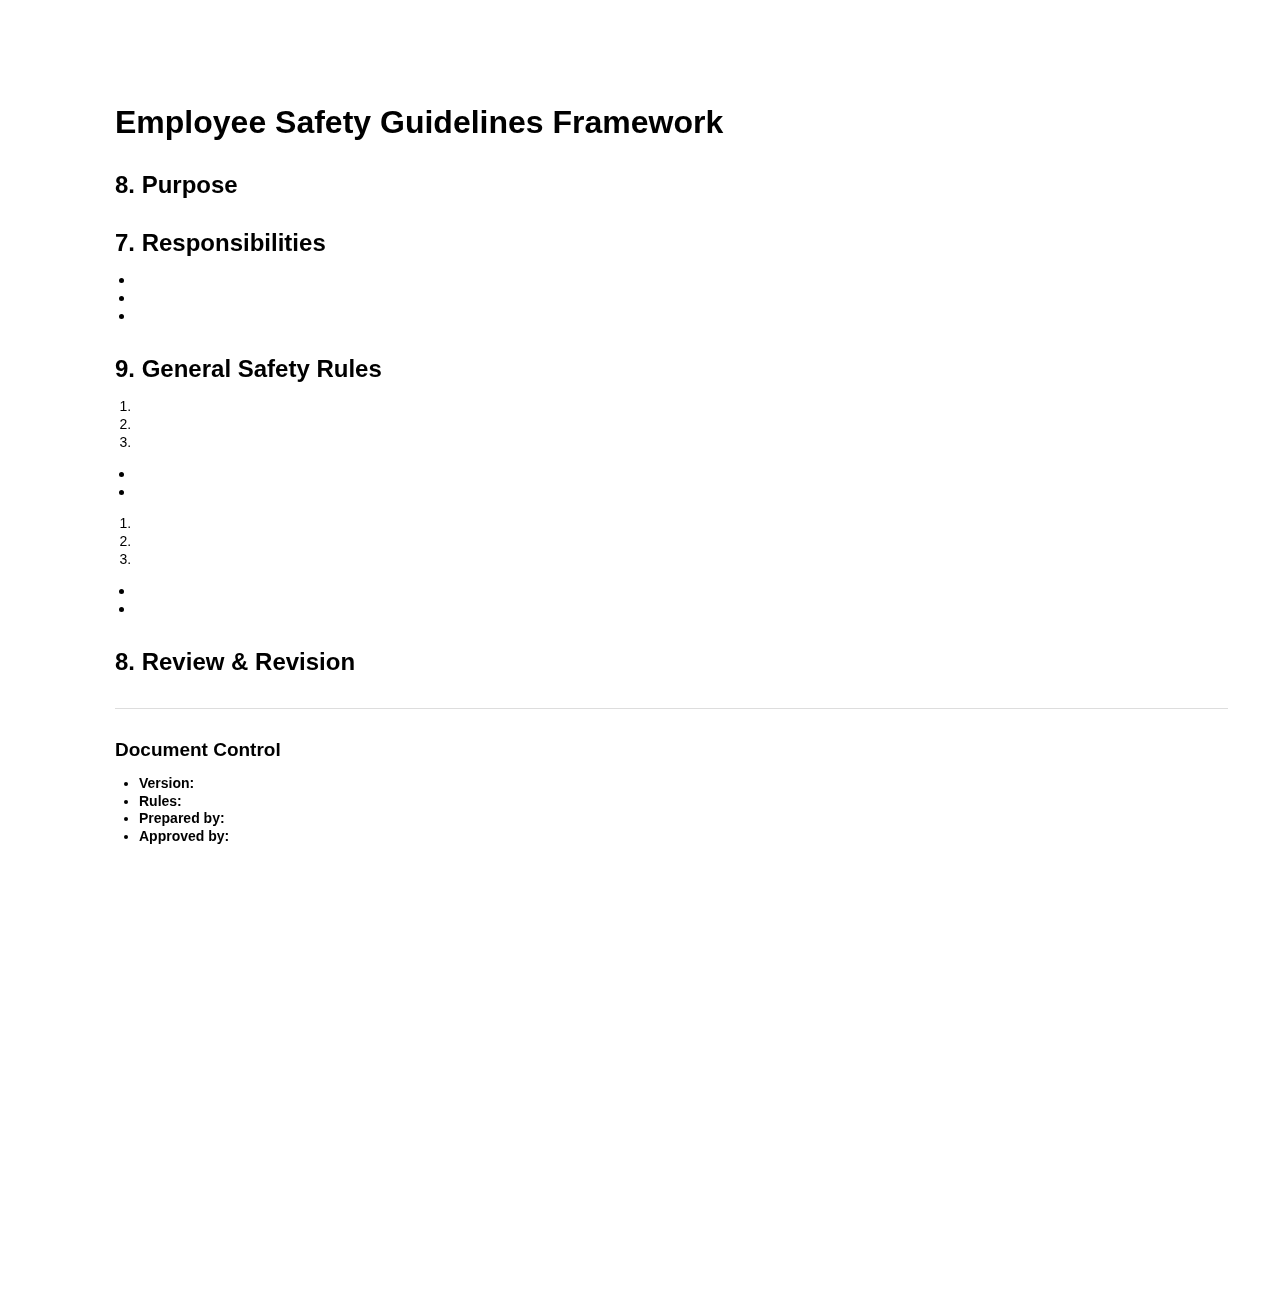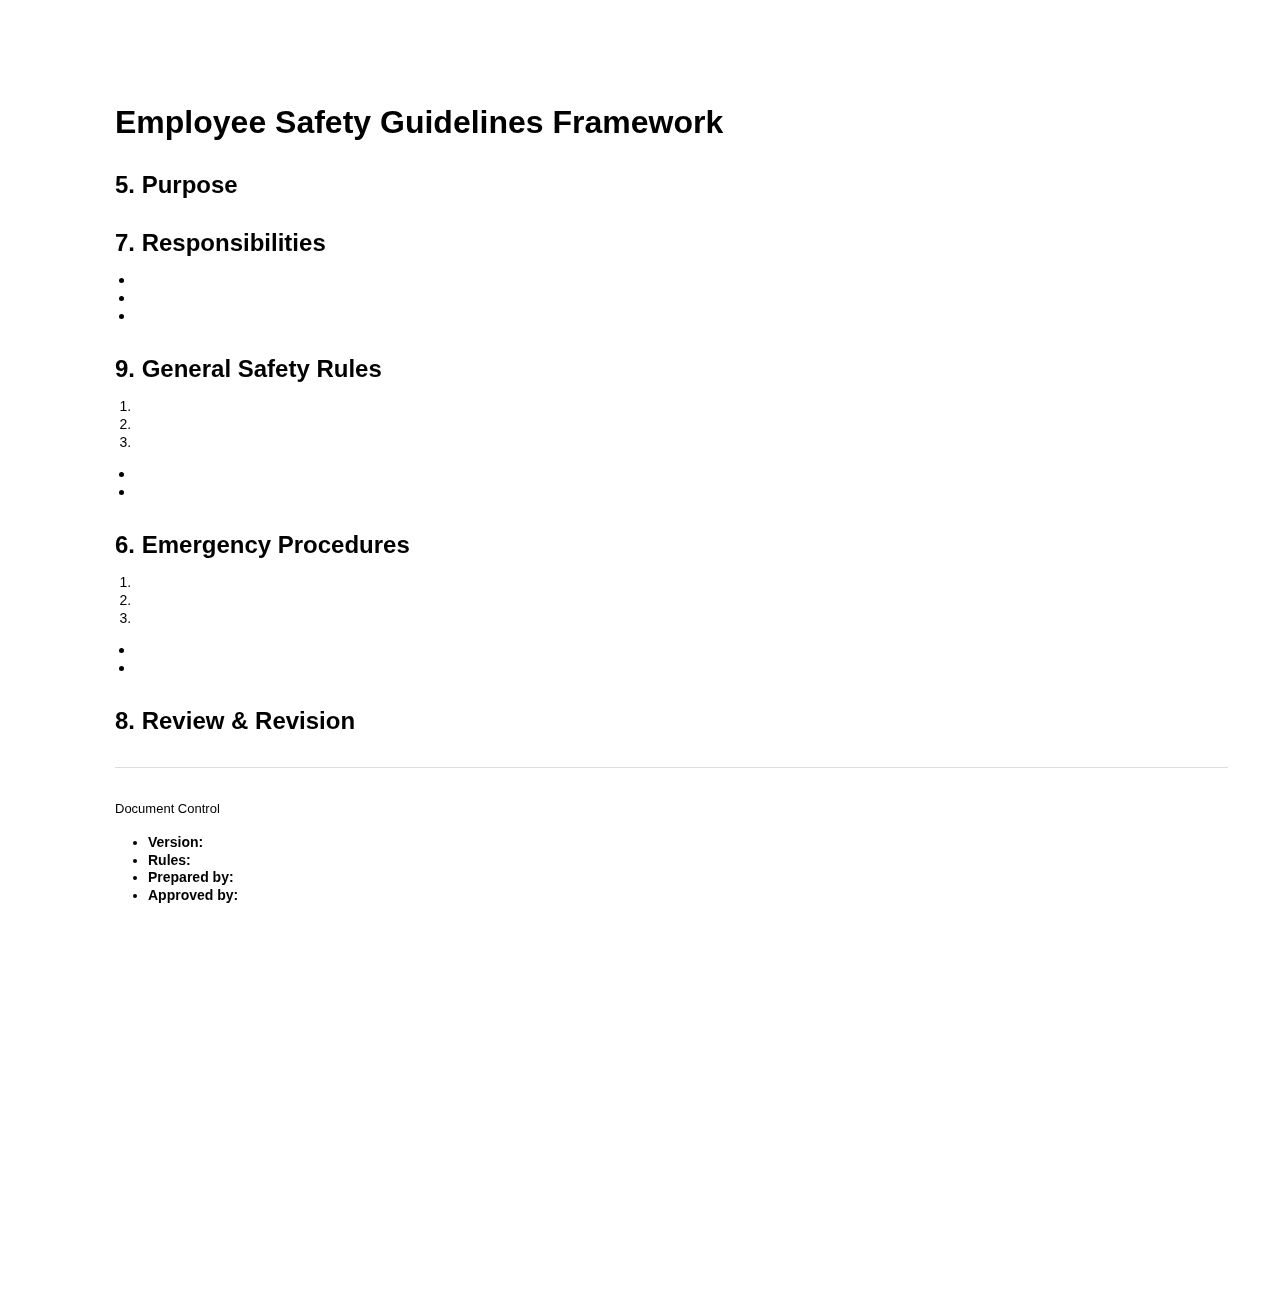--- a/index.html
+++ b/index.html
@@ -23,23 +23,23 @@
     font-weight: bold;
     margin: 0;
   }
   h2.section-heading {
     font-size: 24px;
     line-height: 28px;
     font-weight: bold;
     margin: 30px 0 14px 0;
   }
   h3.footer-heading {
-    font-size: 13px;
+    font-size: 19px;
     line-height: 22px;
-    font-weight: normal;
+    font-weight: bold;
     margin: 30px 0 14px 0;
   }
   ul.empty-bullets {
     margin: 14px 0 0 0;
     padding-left: 20px;
     list-style: disc outside;
     font-size: 16px;
     line-height: 18px;
   }
   ul.empty-bullets li {
@@ -55,39 +55,39 @@
   ol.empty-numbers li {
     min-height: 18px;
   }
   hr.divider {
     border: none;
     border-top: 1px solid #dddddd;
     height: 0;
     margin: 32px 0 0 0;
   }
   ul.control-list {
-    margin: 9px;
+    margin: 0;
     padding-left: 24px;
     list-style: disc outside;
     font-size: 14px;
     line-height: 17.5px;
     font-weight: bold;
   }
   ul.control-list li {
     min-height: 17.5px;
   }
 </style>
 </head>
 <body>
 
 <div class="page">
 
   <h1 class="doc-title">Employee Safety Guidelines Framework</h1>
 
-  <h2 class="section-heading">5. Purpose</h2>
+  <h2 class="section-heading">8. Purpose</h2>
 
 
   <h2 class="section-heading">7. Responsibilities</h2>
   <ul class="empty-bullets">
     <li></li>
     <li></li>
     <li></li>
   </ul>
 
   <h2 class="section-heading">9. General Safety Rules</h2>
@@ -95,21 +95,20 @@
     <li></li>
     <li></li>
     <li></li>
   </ol>
 
   <ul class="empty-bullets">
     <li></li>
     <li></li>
   </ul>
 
-  <h2 class="section-heading">6. Emergency Procedures</h2>
   <ol class="empty-numbers">
     <li></li>
     <li></li>
     <li></li>
   </ol>
 
   <ul class="empty-bullets">
     <li></li>
     <li></li>
   </ul>

